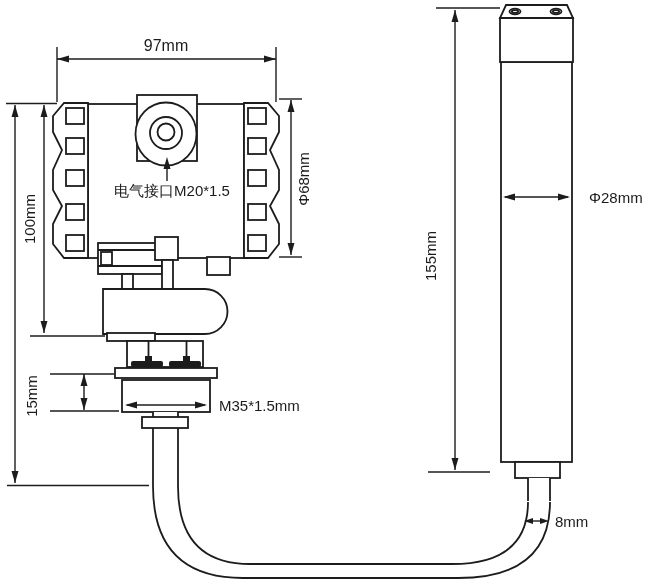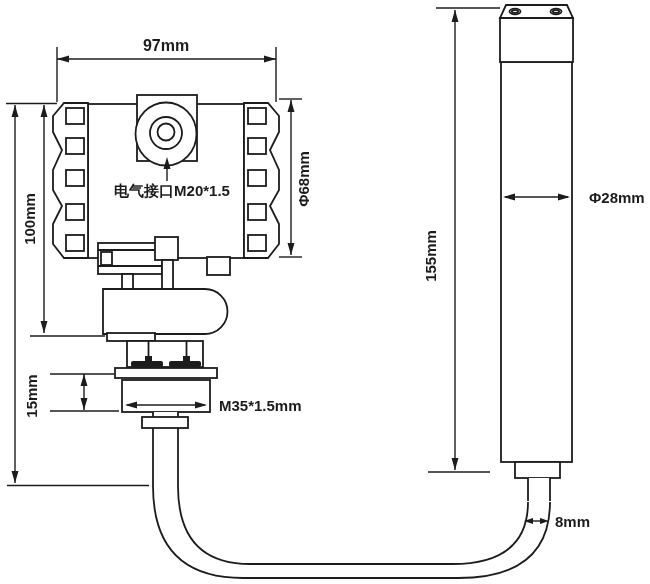--- a/index.html
+++ b/index.html
@@ -3,21 +3,20 @@
 <meta charset="utf-8">
 <style>
   html, body { margin: 0; padding: 0; background: #ffffff; }
   .canvas {
     position: relative;
     width: 650px;
     height: 584px;
     background: #ffffff;
     overflow: hidden;
     font-family: "Liberation Sans", "DejaVu Sans", sans-serif;
-    font-weight: bold;
   }
   svg { display: block; }
   .outline { fill: #ffffff; stroke: #1c1c1c; stroke-width: 1.8; stroke-linejoin: miter; }
   .edge    { fill: none;    stroke: #1c1c1c; stroke-width: 1.8; }
   .fillblk { fill: #1c1c1c; stroke: none; }
   .dim     { fill: none;    stroke: #1c1c1c; stroke-width: 1.4; }
   .arrow   { fill: #1c1c1c; stroke: none; }
   .lbl     { font-size: 15px; fill: #1c1c1c; }
   .lbl-big { font-size: 16px; fill: #1c1c1c; }
 </style>

